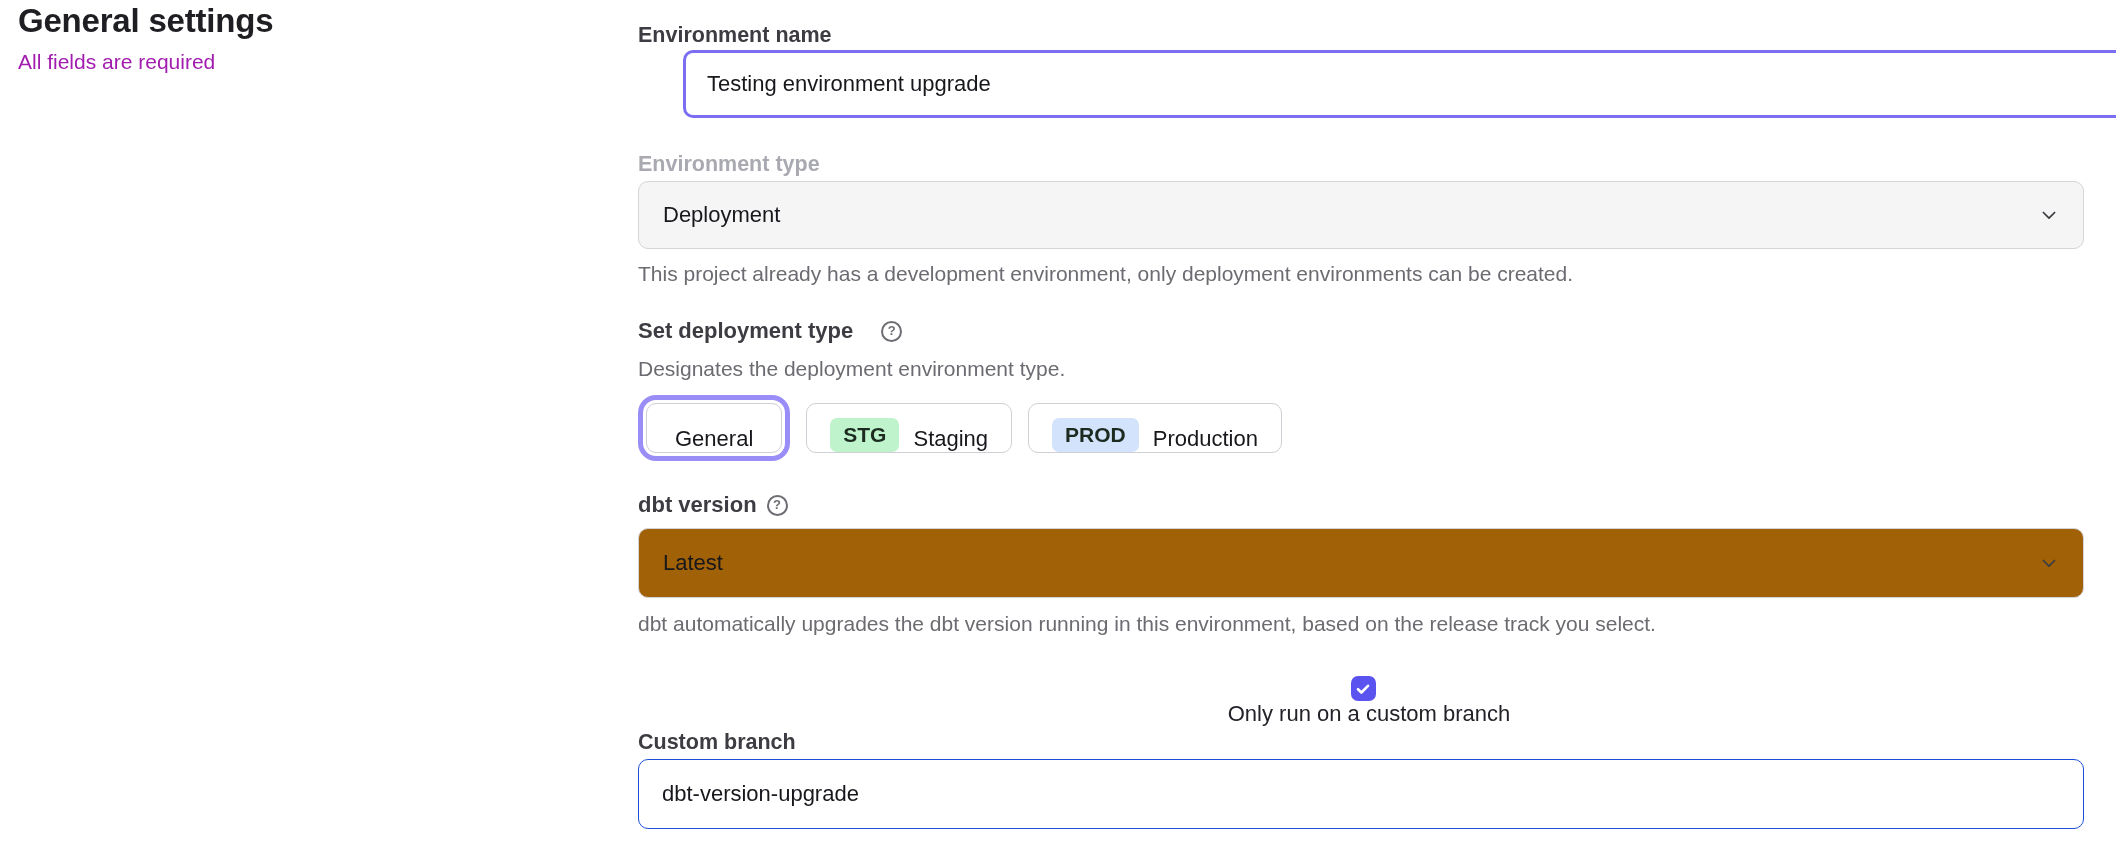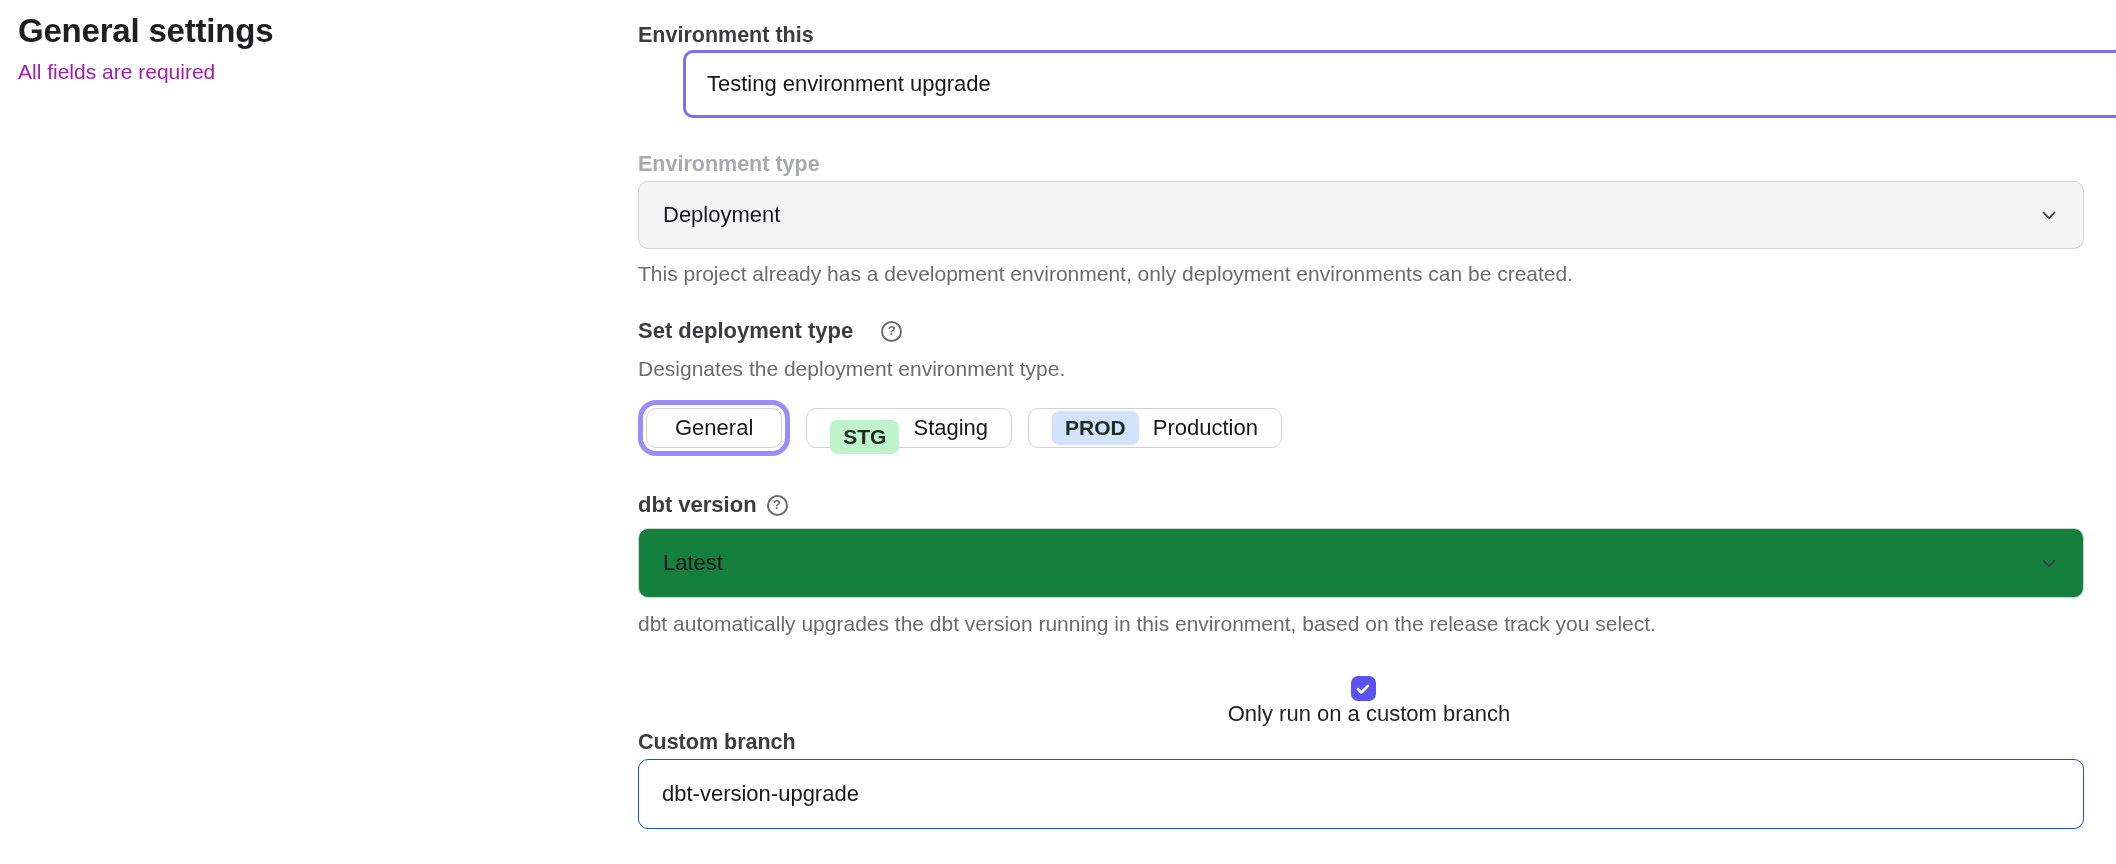--- a/index.html
+++ b/index.html
@@ -4,21 +4,21 @@
 <style>
   * { margin: 0; padding: 0; box-sizing: border-box; }
   html, body { background: #ffffff; }
   body {
     width: 2116px; height: 864px;
     position: relative;
     font-family: "Liberation Sans", sans-serif;
     color: #1a1a1f;
     overflow: hidden;
   }
-  .intro { position: absolute; left: 18px; top: 10px; width: 560px; }
+  .intro { position: absolute; left: 18px; top: 0; width: 560px; }
   .intro h1 { font-size: 33px; line-height: 42px; font-weight: 700; color: #1e1e23; letter-spacing: -0.2px; }
   .intro p { margin-top: 7px; font-size: 21px; line-height: 26px; color: #a21caf; }
 
   .form { position: absolute; left: 638px; top: 0; width: 1446px; }
 
   .lbl { display: flex; align-items: center; font-size: 21.5px; line-height: 26px; font-weight: 600; color: #3c3c42; }
   .lbl.disabled { color: #a9a9b1; }
   .lbl-env-name { margin-top: 22px; }
   .lbl-env-type { margin-top: 33px; }
   .lbl-deploy-type { margin-top: 31px; font-size: 22px; gap: 18px; }
@@ -38,33 +38,33 @@
     border: 1px solid #1d4ed8; border-radius: 10px;
     padding: 0 23px; font-family: "Liberation Sans", sans-serif;
     font-size: 22px; color: #17171c; background: #ffffff; outline: none;
   }
   .text-input.focused { border-width: 3px; padding: 0 21px; }
 
   .select {
     display: flex; align-items: center; justify-content: space-between;
     width: 100%; height: 68px; margin-top: 4px;
     border: 1px solid #d4d4d9; border-radius: 10px;
-    padding: 0 24px; background: #15803d; cursor: pointer;
+    padding: 0 24px; background: #a16207; cursor: pointer;
   }
   .select.disabled { background: #f5f5f6; cursor: default; }
   .select .select-value { font-size: 22px; color: #17171c; }
   .select-dbt-version { margin-top: 10px; height: 70px; }
 
   .helper { margin-top: 12px; font-size: 21px; line-height: 26px; color: #6b6b71; }
   .helper-dbt { margin-top: 13px; }
 
   .btn-row { display: flex; align-items: center; gap: 16px; margin-top: 7px; height: 78px; }
   .type-btn {
-    display: inline-flex; align-items: center; gap: 14px;
-    height: 40px; padding: 0 23px;
+    display: inline-flex; align-items: flex-end; gap: 14px;
+    height: 50px; padding: 0 23px;
     background: #ffffff; border: 1px solid #cfcfd5; border-radius: 10px;
     font-family: "Liberation Sans", sans-serif; font-size: 22px; color: #17171c;
     cursor: pointer;
   }
   .type-btn.selected {
     padding: 0 28px; margin: 0 8px;
     box-shadow: 0 0 0 3px #ffffff, 0 0 0 8px #998df7;
   }
   .badge {
     display: inline-flex; align-items: center;
@@ -86,21 +86,21 @@
 </head>
 <body>
 
 <div class="intro">
   <h1>General settings</h1>
   <p>All fields are required</p>
 </div>
 
 <div class="form">
 
-  <div class="lbl lbl-env-name">Environment this</div>
+  <div class="lbl lbl-env-name">Environment name</div>
   <input class="text-input focused" type="text" value="Testing environment upgrade" style="border-color: rgb(123, 110, 243); margin-left: 45px;">
 
   <div class="lbl lbl-env-type disabled">Environment type</div>
   <div class="select disabled" role="combobox">
     <span class="select-value">Deployment</span>
     <span class="chevron">
       <svg width="20" height="20" viewBox="0 0 16 16">
           <path d="M3.5 6l4.5 4.5L12.5 6" fill="none" stroke="#3c3c42" stroke-width="1.4" stroke-linecap="round" stroke-linejoin="round"></path>
         </svg>
     </span>

